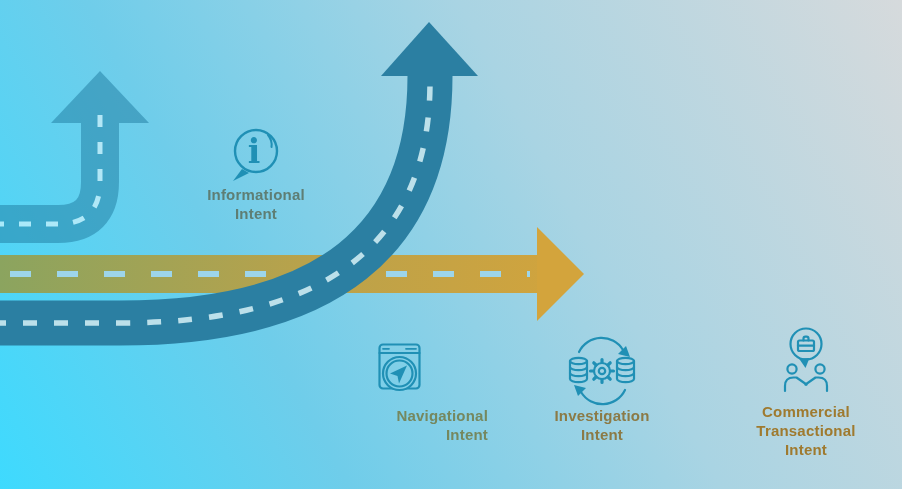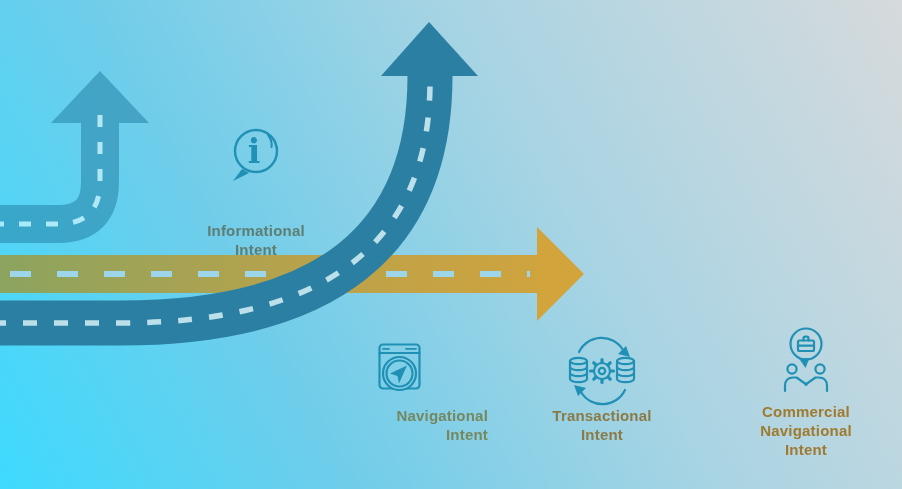--- a/index.html
+++ b/index.html
@@ -15,21 +15,21 @@
     position:absolute;
     width:180px;
     text-align:center;
     font-weight:bold;
     font-size:15px;
     line-height:19px;
     letter-spacing:.2px;
     white-space:pre-line;
     user-select:none;
   }
-  .lbl-informational{left:166px;top:185px;margin-top:36px;}
+  .lbl-informational{left:166px;top:185px;}
   .lbl-navigational{left:308px;top:406px;text-align:right;}
   .lbl-transactional{left:512px;top:406px;}
   .lbl-commercial{left:716px;top:402px;}
 </style>
 </head>
 <body>
 
 <div class="stage">
 
   <svg width="902" height="489" viewBox="0 0 902 489">
@@ -111,19 +111,19 @@
       <path d="M 827 391 L 827 386 Q 827 377.5 818.5 377.5 L 815.5 377.5 L 805.5 384.5"></path>
     </g>
   </svg>
 
   <div class="intent-label lbl-informational" style="color: rgb(94, 126, 116);">Informational
 Intent</div>
 
   <div class="intent-label lbl-navigational" style="color: rgb(117, 136, 95);">Navigational
 Intent</div>
 
-  <div class="intent-label lbl-transactional" style="color: rgb(139, 122, 70);">Transactional
+  <div class="intent-label lbl-transactional" style="color: rgb(139, 122, 70);">Investigation
 Intent</div>
 
   <div class="intent-label lbl-commercial" style="color: rgb(159, 122, 47);">Commercial
-Navigational
+Transactional
 Intent</div>
 </div>
 
 </body></html>

